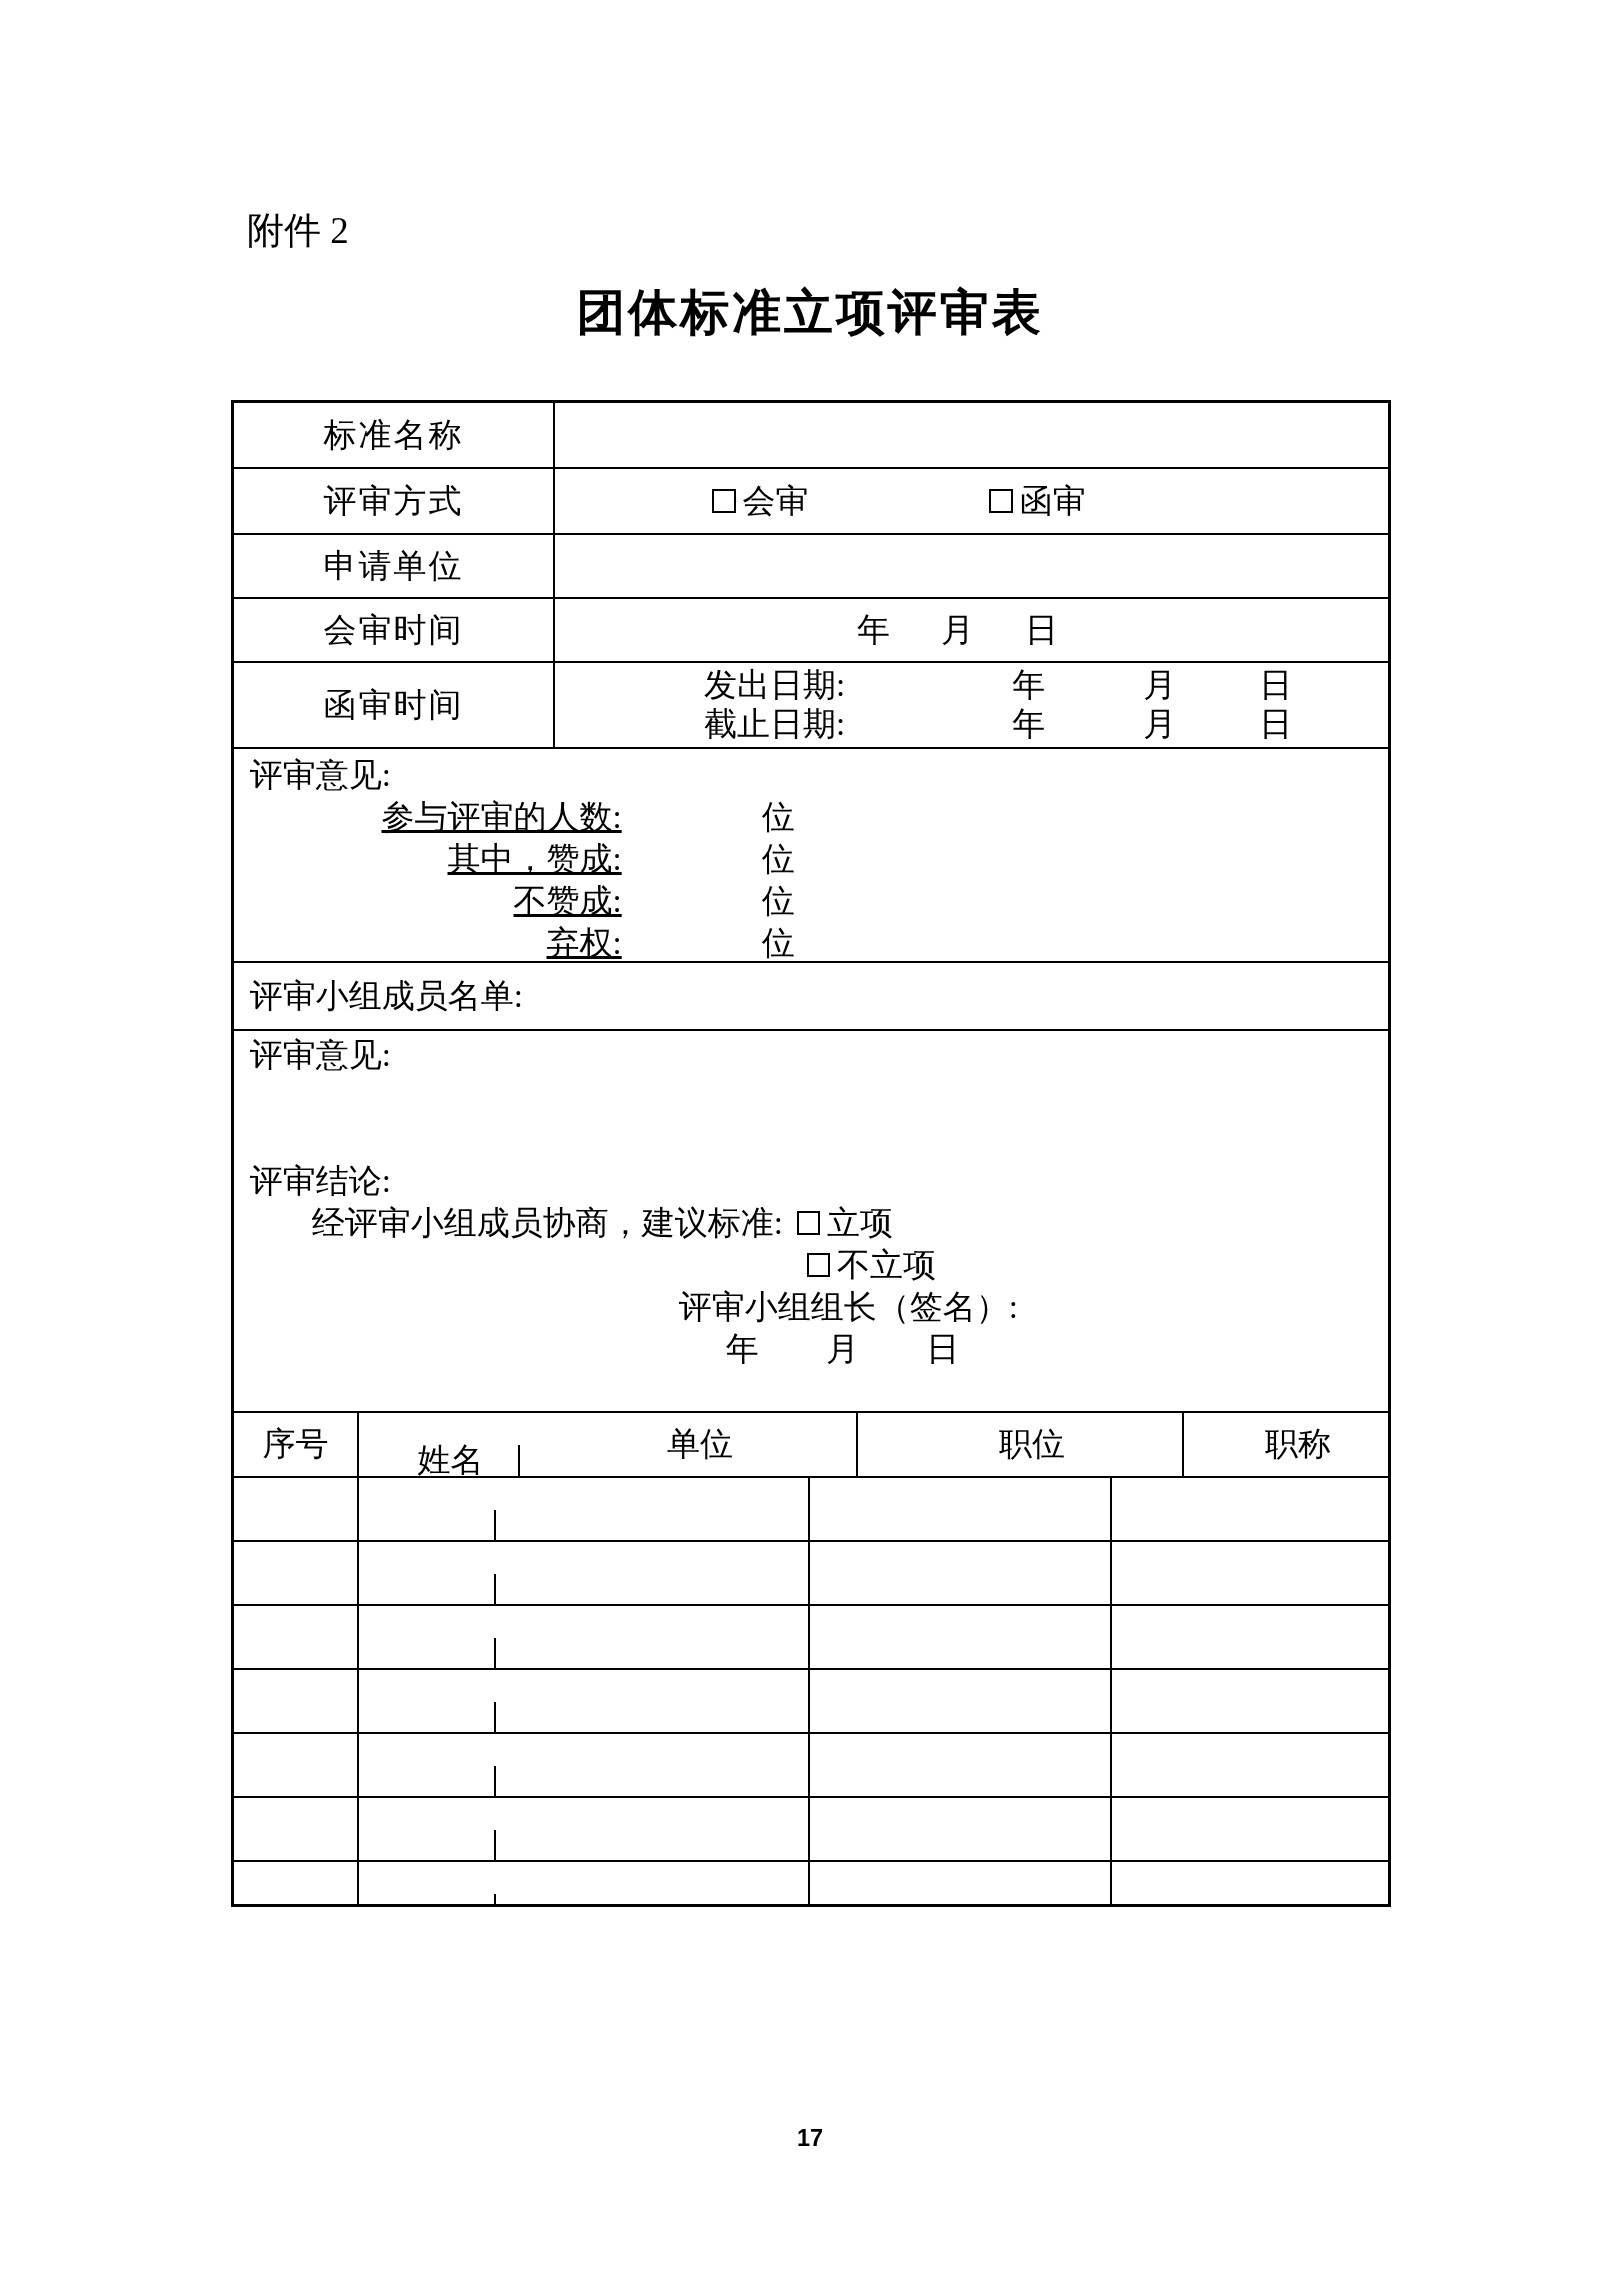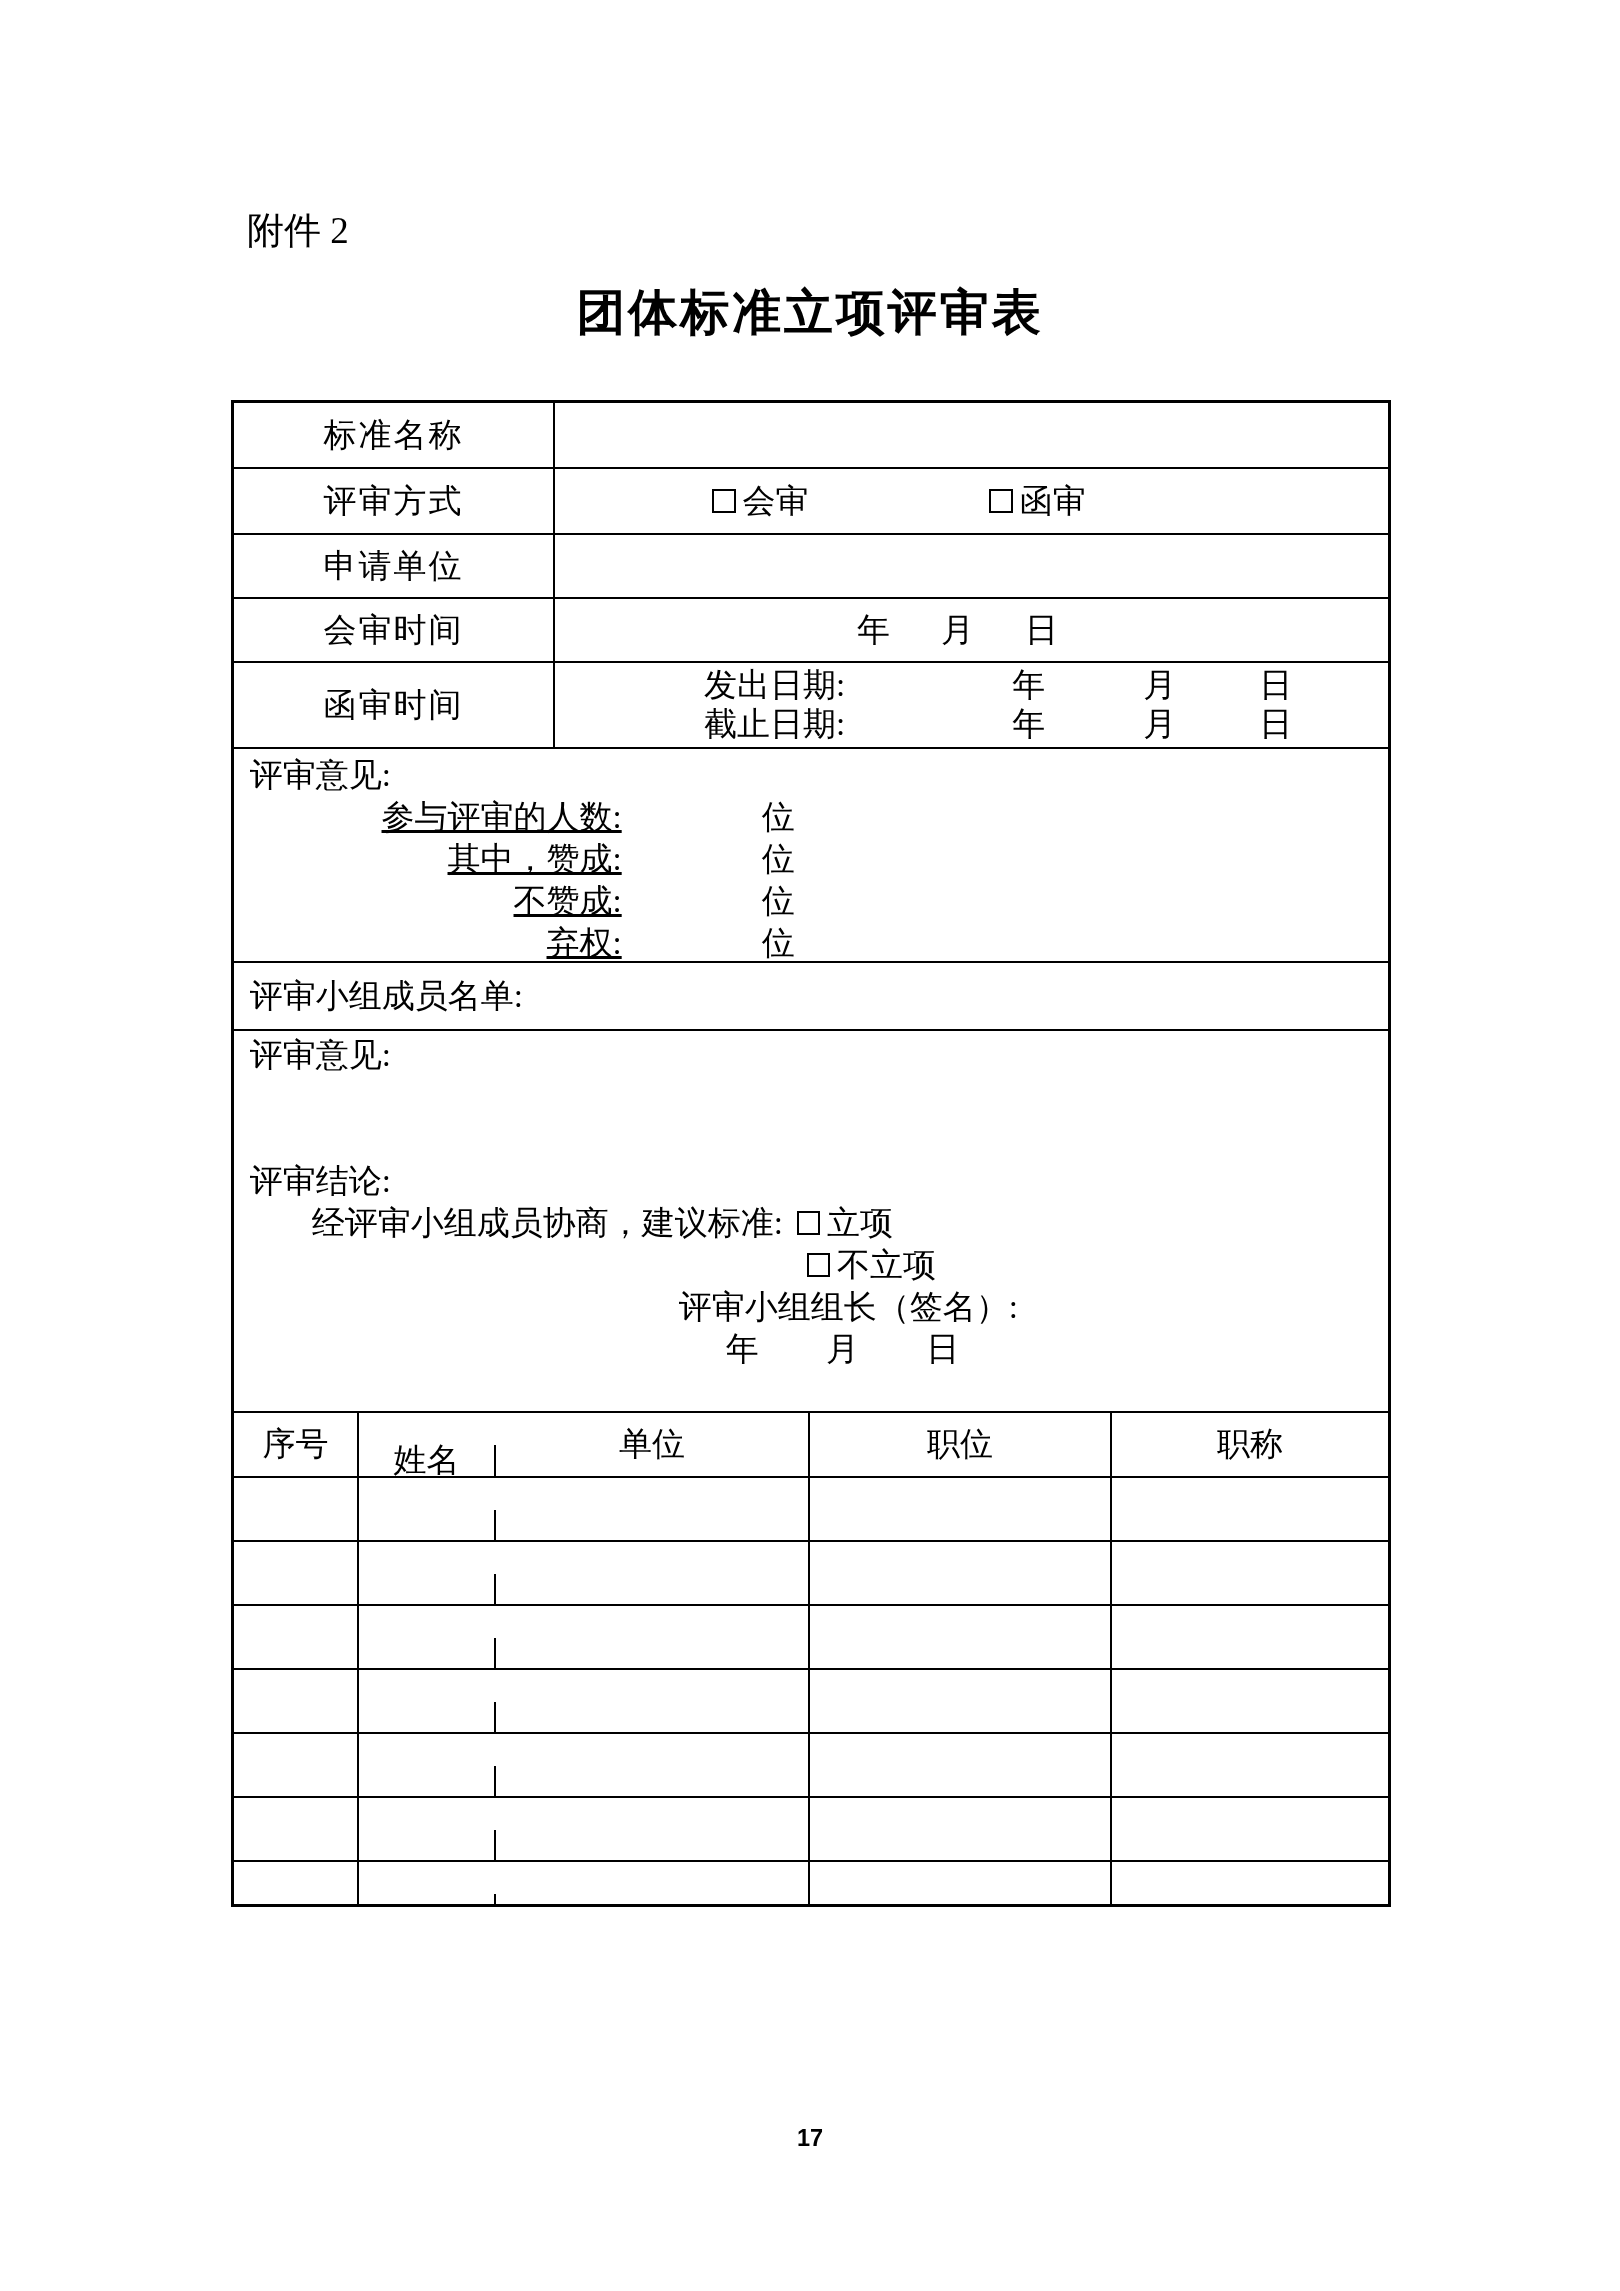--- a/index.html
+++ b/index.html
@@ -51,21 +51,21 @@
   .ind-statement{margin-left:62px;display:flex;align-items:center;}
   .ind-statement .cb{margin:0 6.9px 0 13.7px;}
   .ind-reject{margin-left:557px;display:flex;align-items:center;}
   .ind-reject .cb{margin-right:6.9px;}
   .ind-sign{margin-left:429px;}
   .ind-date{margin-left:476px;}
   .ind-date span{margin-right:59px;}
   .list-head-cell{display:flex;align-items:center;padding-left:15.7px;}
   .member-table{flex-direction:column;align-items:stretch;display:flex;}
   .mrow{display:flex;border-bottom:2px solid #000;height:64px;}
-  .mrow.mheader{height:65px;}
+  .mrow.mheader{height:65px;gap:24px;}
   .mrow.last{height:44px;border-bottom:none;}
   .mcell{border-right:2px solid #000;display:flex;align-items:center;justify-content:center;}
   .mcell.c0{width:125px;} .mcell.c1{width:137px;margin-top:32px;} .mcell.c2{width:314px;}
   .mcell.c3{width:302px;} .mcell.c4{flex:1;border-right:none;}
   .page-number{
     position:absolute;left:0;top:2127px;width:1620px;text-align:center;
     font-family:"Liberation Sans","DejaVu Sans",sans-serif;
     font-size:23.5px;font-weight:700;
   }
 </style>

